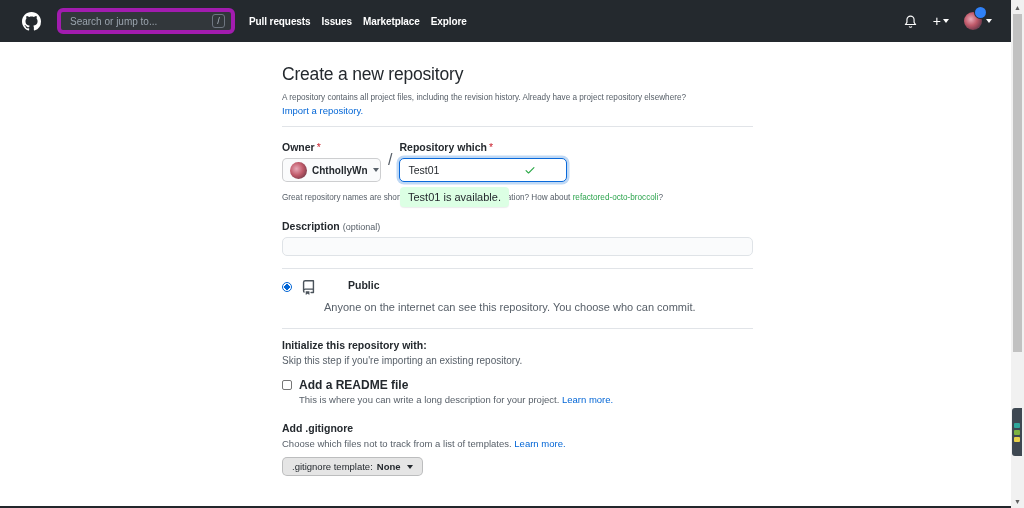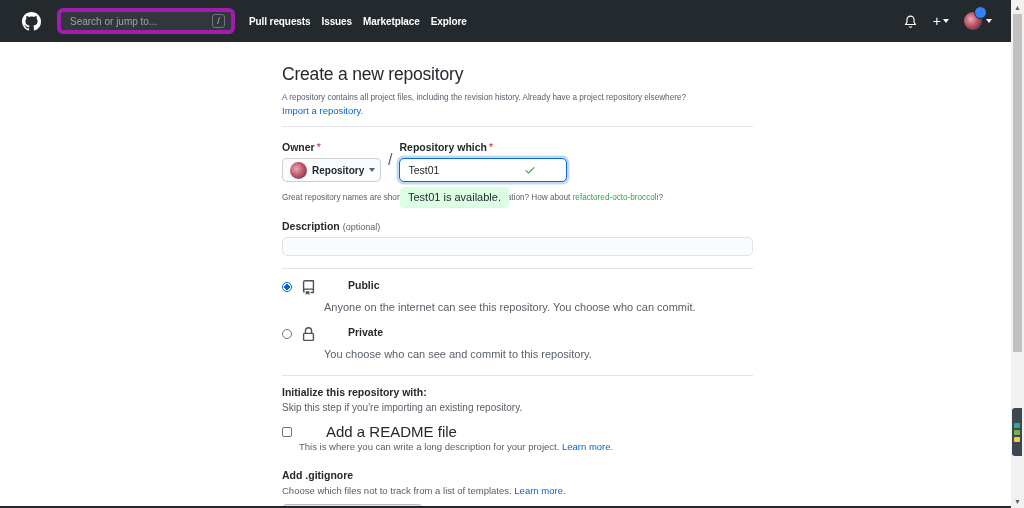--- a/index.html
+++ b/index.html
@@ -107,21 +107,21 @@
   .radio.unchecked { border:1px solid #767676; background:#fff; }
   .vis-icon { margin:1px 8px 0 9px; flex:none; }
   .vis-title { font-size:10.5px; font-weight:700; line-height:12px;padding-left:24px; }
   .vis-desc { font-size:11px; color:#586069; margin-top:10px; }
   .hr3 { margin-top:15px; }
   
   .init-heading { margin-top:10px; font-size:10.5px; font-weight:700; }
   .init-sub { margin-top:4px; font-size:10px; color:#586069; }
   .readme-row { margin-top:13px; display:flex; align-items:flex-start; }
   .checkbox { width:10px; height:10px; border:1px solid #767676; border-radius:2px; background:#fff; margin-top:1px; margin-right:7px; flex:none; cursor:pointer; }
-  .readme-title { font-size:15px; font-weight:400; line-height:12px;margin-left:27px; }
+  .readme-title { font-size:12px; font-weight:700; line-height:12px; }
   .readme-sub { font-size:9.5px; color:#586069; margin-top:3px; }
   .section-heading { margin-top:17px; font-size:10.5px; font-weight:700; }
   .section-sub { margin-top:4px; font-size:9.5px; color:#586069; }
   .gitignore-btn {
     margin-top:8px; height:19px; display:inline-flex; align-items:center; gap:4px;
     background:#e5e5e5; border:1px solid rgba(27,31,35,0.2); border-radius:5px;
     padding:0 9px; font-size:9.5px; color:#24292e; cursor:pointer;
   }
   .gitignore-btn .val { font-weight:700; }
   .btn-caret { width:0; height:0; border-left:3.5px solid transparent; border-right:3.5px solid transparent; border-top:4px solid #24292e; margin-left:2px; }
@@ -190,21 +190,21 @@
 
     <hr class="divider hr1">
 
     <div class="name-row">
       <div>
         <div class="field-label">
           <span>Owner</span><span class="req">*</span>
         </div>
         <button class="owner-btn">
           <span class="owner-avatar"></span>
-          <span>Repository</span>
+          <span>ChthollyWn</span>
           <span class="owner-caret"></span>
         </button>
       </div>
       <div class="slash-sep">/</div>
       <div>
         <div class="field-label">
           <span>Repository which</span><span class="req">*</span>
         </div>
         <div class="repo-input-wrap">
           <input class="repo-input" type="text" value="Test01" style="">
@@ -233,30 +233,20 @@
       <span class="radio checked"></span>
       <svg class="vis-icon" width="15" height="15" viewBox="0 0 16 16" fill="#4b535b">
         <path d="M2 2.5A2.5 2.5 0 0 1 4.5 0h8.75a.75.75 0 0 1 .75.75v12.5a.75.75 0 0 1-.75.75h-2.5a.75.75 0 0 1 0-1.5h1.75v-2h-8a1 1 0 0 0-.714 1.7.75.75 0 1 1-1.072 1.05A2.495 2.495 0 0 1 2 11.5Zm10.5-1h-8a1 1 0 0 0-1 1v6.708A2.486 2.486 0 0 1 4.5 9h8ZM5 12.25a.25.25 0 0 1 .25-.25h3.5a.25.25 0 0 1 .25.25v3.25a.25.25 0 0 1-.4.2l-1.45-1.087a.249.249 0 0 0-.3 0L5.4 15.7a.25.25 0 0 1-.4-.2Z"></path>
       </svg>
       <div>
         <div class="vis-title">Public</div>
         <div class="vis-desc">Anyone on the internet can see this repository. You choose who can commit.</div>
       </div>
     </div>
 
-    <div class="vis-row private">
-      <span class="radio unchecked"></span>
-      <svg class="vis-icon" width="15" height="15" viewBox="0 0 16 16" fill="#4b535b">
-        <path d="M4 4a4 4 0 0 1 8 0v2h.25c.966 0 1.75.784 1.75 1.75v5.5A1.75 1.75 0 0 1 12.25 15h-8.5A1.75 1.75 0 0 1 2 13.25v-5.5C2 6.784 2.784 6 3.75 6H4Zm8.25 3.5h-8.5a.25.25 0 0 0-.25.25v5.5c0 .138.112.25.25.25h8.5a.25.25 0 0 0 .25-.25v-5.5a.25.25 0 0 0-.25-.25ZM10.5 6V4a2.5 2.5 0 1 0-5 0v2Z"></path>
-      </svg>
-      <div>
-        <div class="vis-title">Private</div>
-        <div class="vis-desc">You choose who can see and commit to this repository.</div>
-      </div>
-    </div>
 
     <hr class="divider hr3">
 
     <div class="init-heading">Initialize this repository with:</div>
     <div class="init-sub">Skip this step if you're importing an existing repository.</div>
 
     <div class="readme-row">
       <span class="checkbox"></span>
       <div>
         <div class="readme-title">Add a README file</div>

